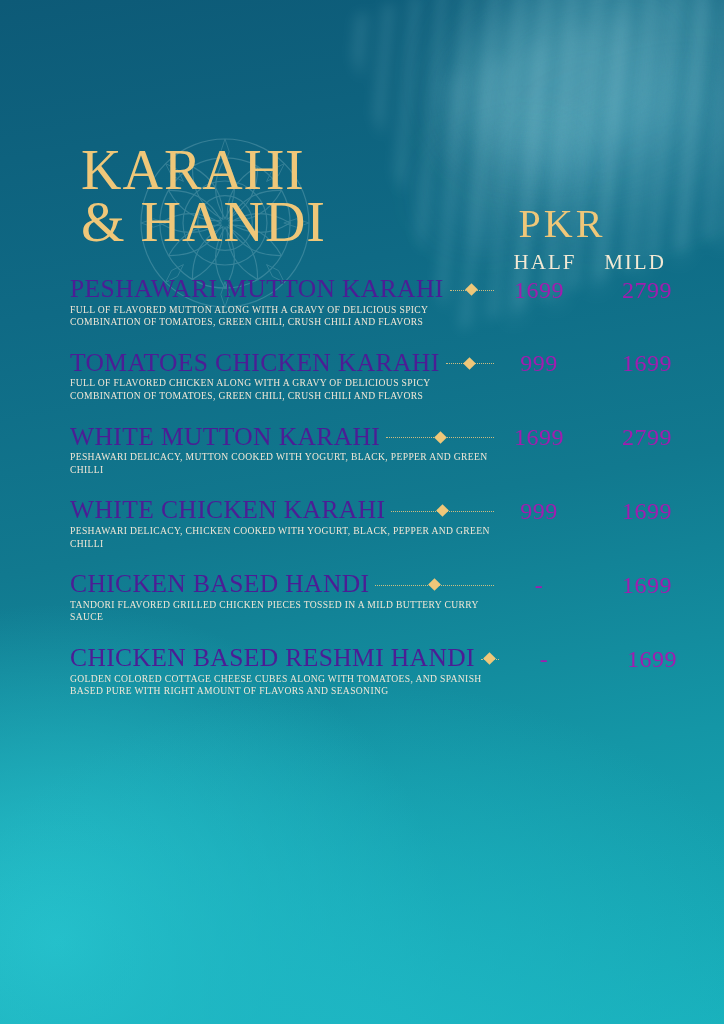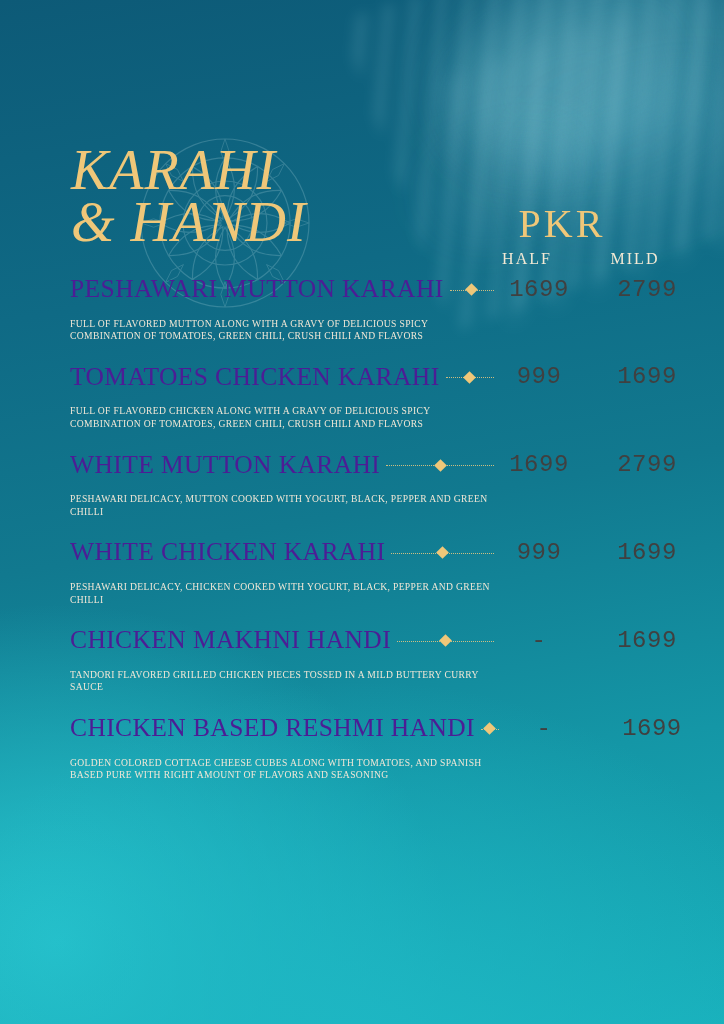--- a/index.html
+++ b/index.html
@@ -38,49 +38,49 @@
                rgba(190,235,245,0.6) 28px,
                rgba(190,235,245,0.6) 40px);
              filter:blur(10px); }
 
   .page { position:relative; width:100%; height:100%; z-index:3; }
 
   
   .mandala { position:absolute; left:120px; top:118px; width:210px; height:210px;
              opacity:.22; pointer-events:none; }
 
-  .title-block { position:absolute; left:71px; top:145px; width:420px;font-style:italic; }
+  .title-block { position:absolute; left:81px; top:145px; width:420px; }
   .title-line { font-family:"Liberation Serif", serif;
                 font-size:56px; line-height:0.92; letter-spacing:1px;
                 color:#efc779; font-weight:400; }
   .title-line.l2 { }
 
   .pkr { position:absolute; right:62px; top:200px; width:200px; text-align:center;
          color:#efc779; font-size:40px; letter-spacing:3px; }
   .cols { position:absolute; right:52px; top:250px; width:210px;
-          display:flex; justify-content:flex-end; gap:34px;
-          color:#f3e9d4; font-size:16px; letter-spacing:2px;align-items:center; }
+          display:flex; justify-content:flex-end; gap:16px;
+          color:#f3e9d4; font-size:21px; letter-spacing:2px;align-items:center; }
   .col-h { width:74px; text-align:center; }
 
   .menu { position:absolute; left:70px; top:276px; right:40px; }
 
   .item { position:relative; margin-bottom:21px; }
   .row { display:flex; align-items:flex-end; }
   .name { color:#4c1d95; font-size:25.5px; letter-spacing:0.4px; white-space:nowrap; line-height:1; }
   .dots { flex:1 1 auto; position:relative; height:12px; margin:0 8px 6px 6px; min-width:18px; }
   .dots:before { content:""; position:absolute; left:0; right:0; top:50%;
                  border-top:1px dotted rgba(238,201,126,0.85); }
   .dots:after { content:""; position:absolute; left:50%; top:50%; width:9px; height:9px;
                 margin-left:-4.5px; margin-top:-4.5px; transform:rotate(45deg);
                 background:#efc779; }
   .prices { display:flex; flex:0 0 auto; }
-  .price { width:74px; text-align:center; color:#404040; font-size:24px; letter-spacing:0.5px; line-height:1;font-family:Liberation Mono, monospace; }
+  .price { width:74px; text-align:center; color:#a21caf; font-size:24px; letter-spacing:0.5px; line-height:1; }
   .price.half { margin-right:34px; }
   .desc { color:#f0e7d6; font-size:9.6px; letter-spacing:0.35px; line-height:1.32;
-          margin-top:16px; text-transform:uppercase; max-width:430px; }
+          margin-top:2px; text-transform:uppercase; max-width:430px; }
 </style>
 </head>
 <body>
 
 <div class="glow g1"></div>
 <div class="glow g2"></div>
 <div class="glow g3"></div>
 <div class="glow g4"></div>
 <div class="streaks"></div>
 <div class="streaks2"></div>
@@ -177,21 +177,21 @@
         <div class="prices">
           <div class="price half">999</div>
           <div class="price full">1699</div>
         </div>
       </div>
       <div class="desc">PESHAWARI DELICACY, CHICKEN COOKED WITH YOGURT, BLACK, PEPPER AND GREEN CHILLI</div>
     </div>
 
     <div class="item">
       <div class="row">
-        <div class="name">CHICKEN MAKHNI HANDI</div>
+        <div class="name">CHICKEN BASED HANDI</div>
         <div class="dots"></div>
         <div class="prices">
           <div class="price half">-</div>
           <div class="price full">1699</div>
         </div>
       </div>
       <div class="desc">TANDORI FLAVORED GRILLED CHICKEN PIECES TOSSED IN A MILD BUTTERY CURRY SAUCE</div>
     </div>
 
     <div class="item">

